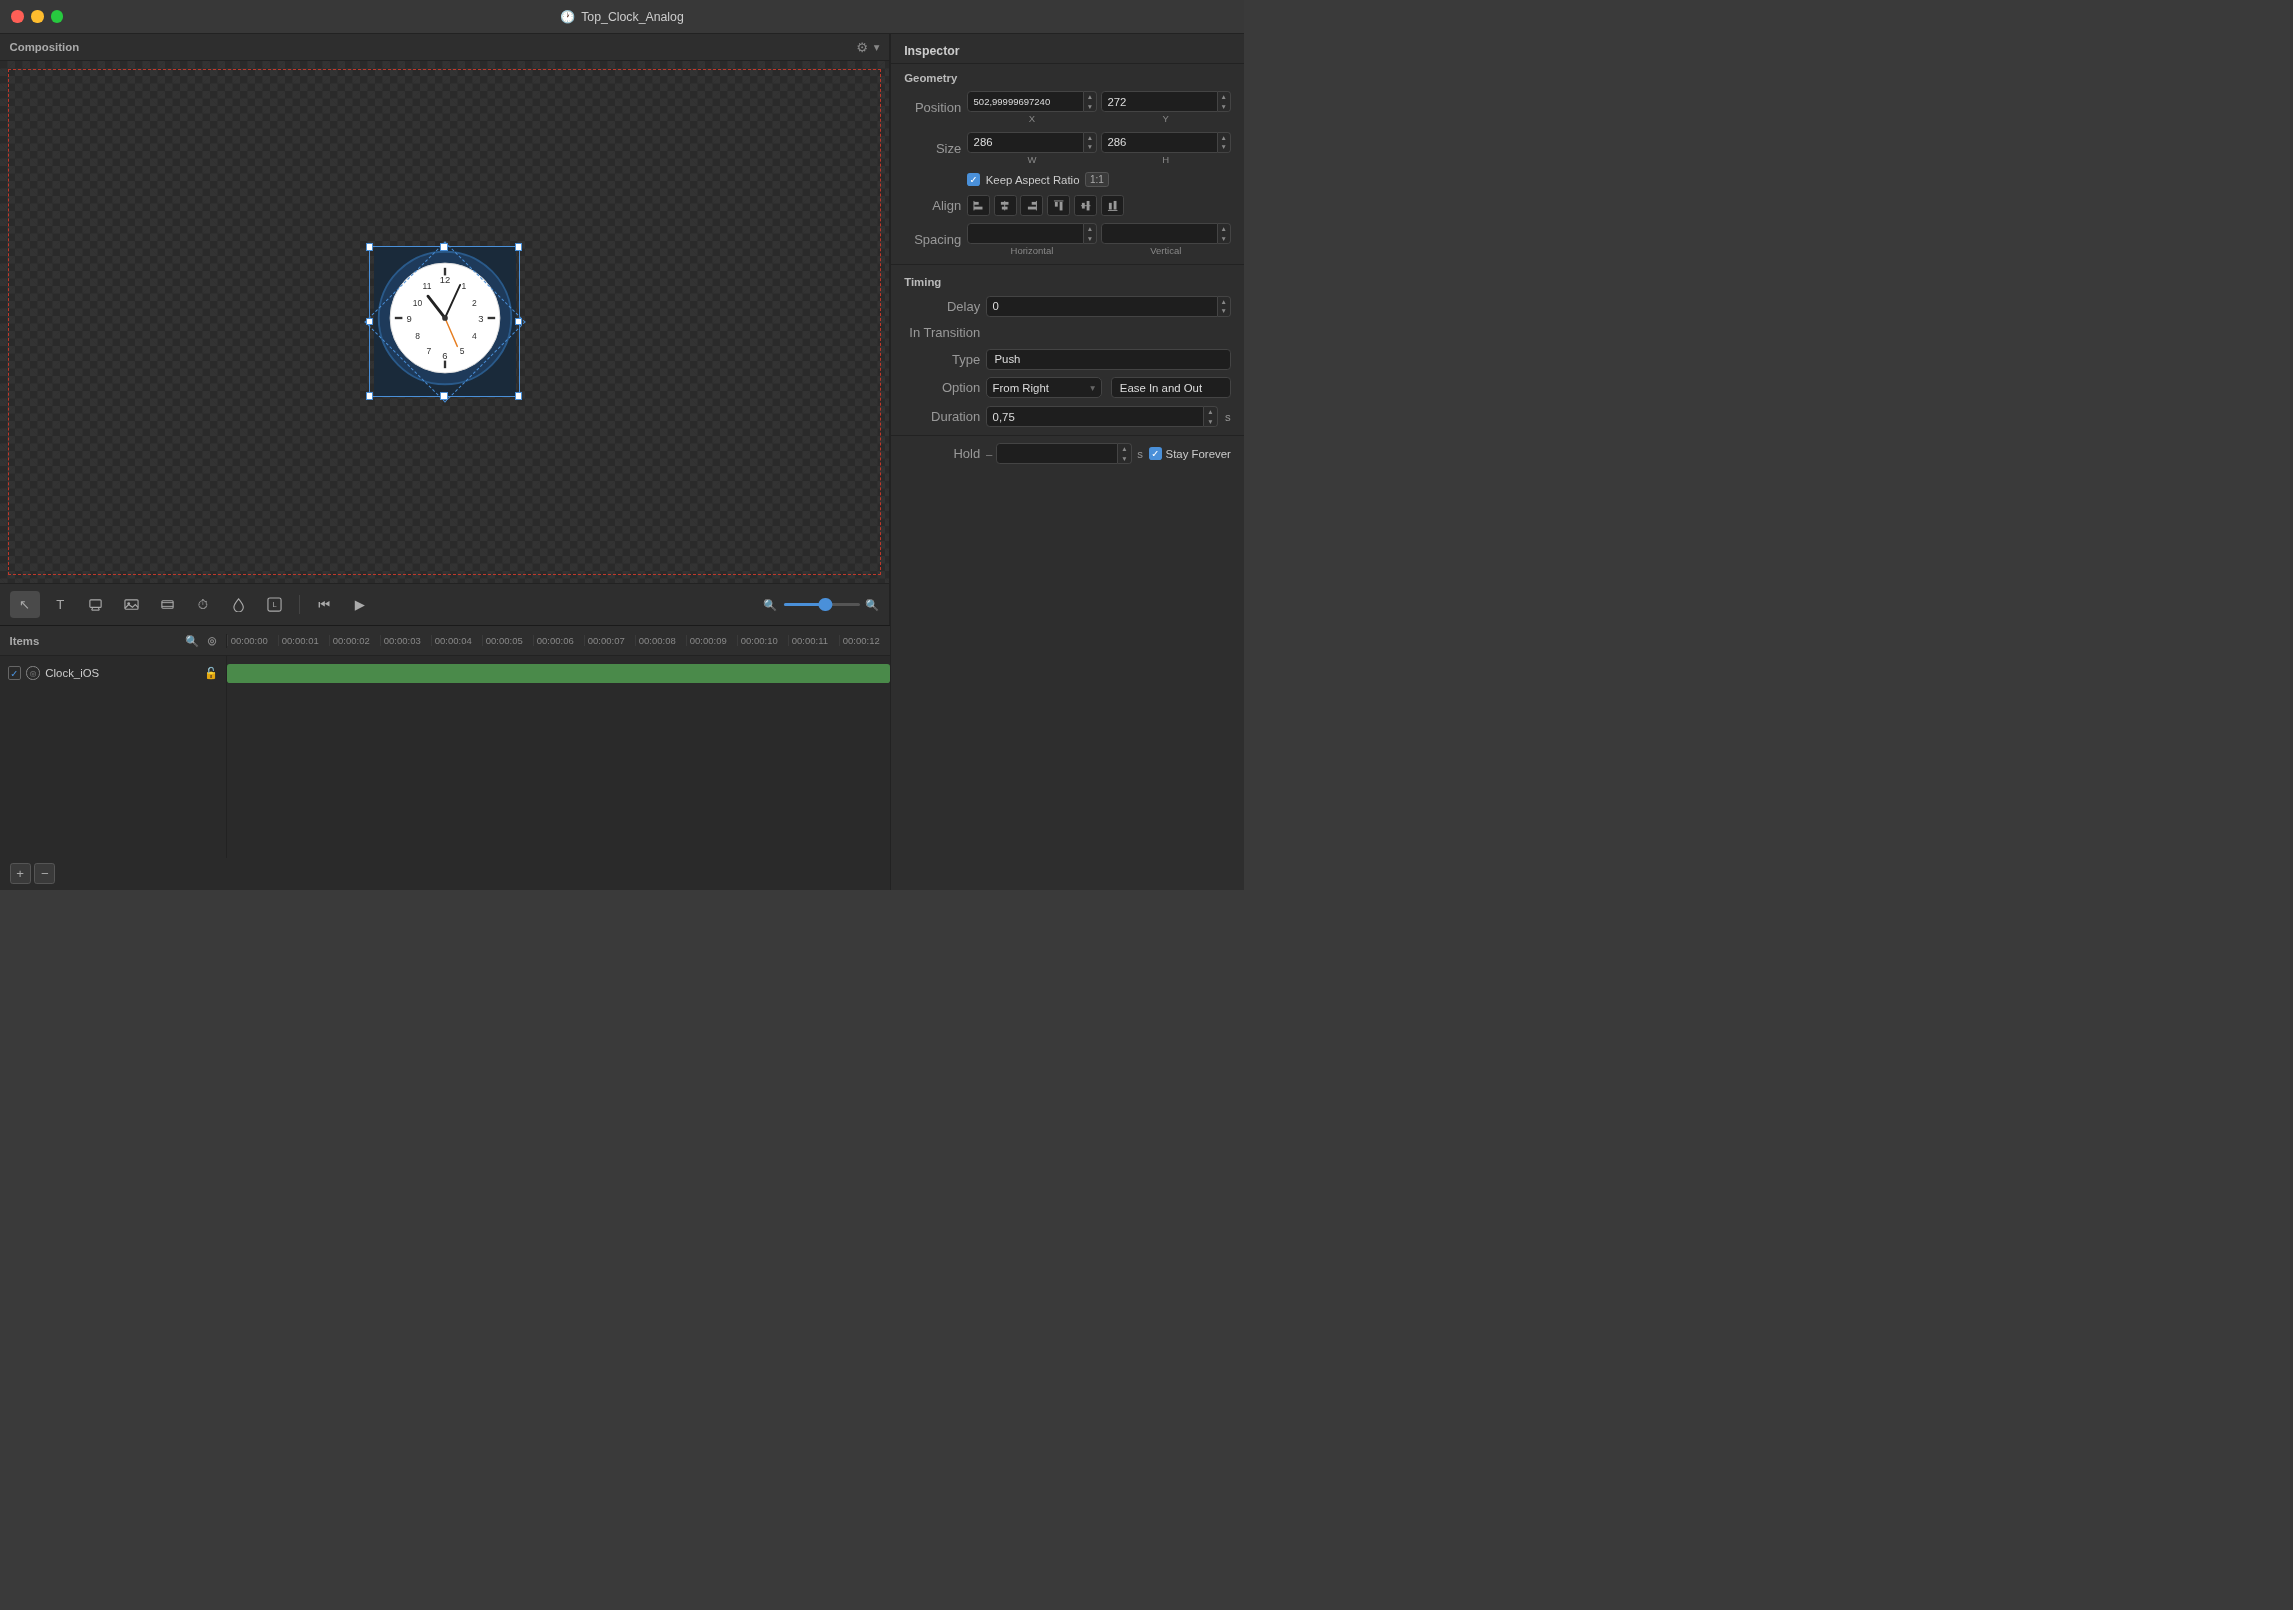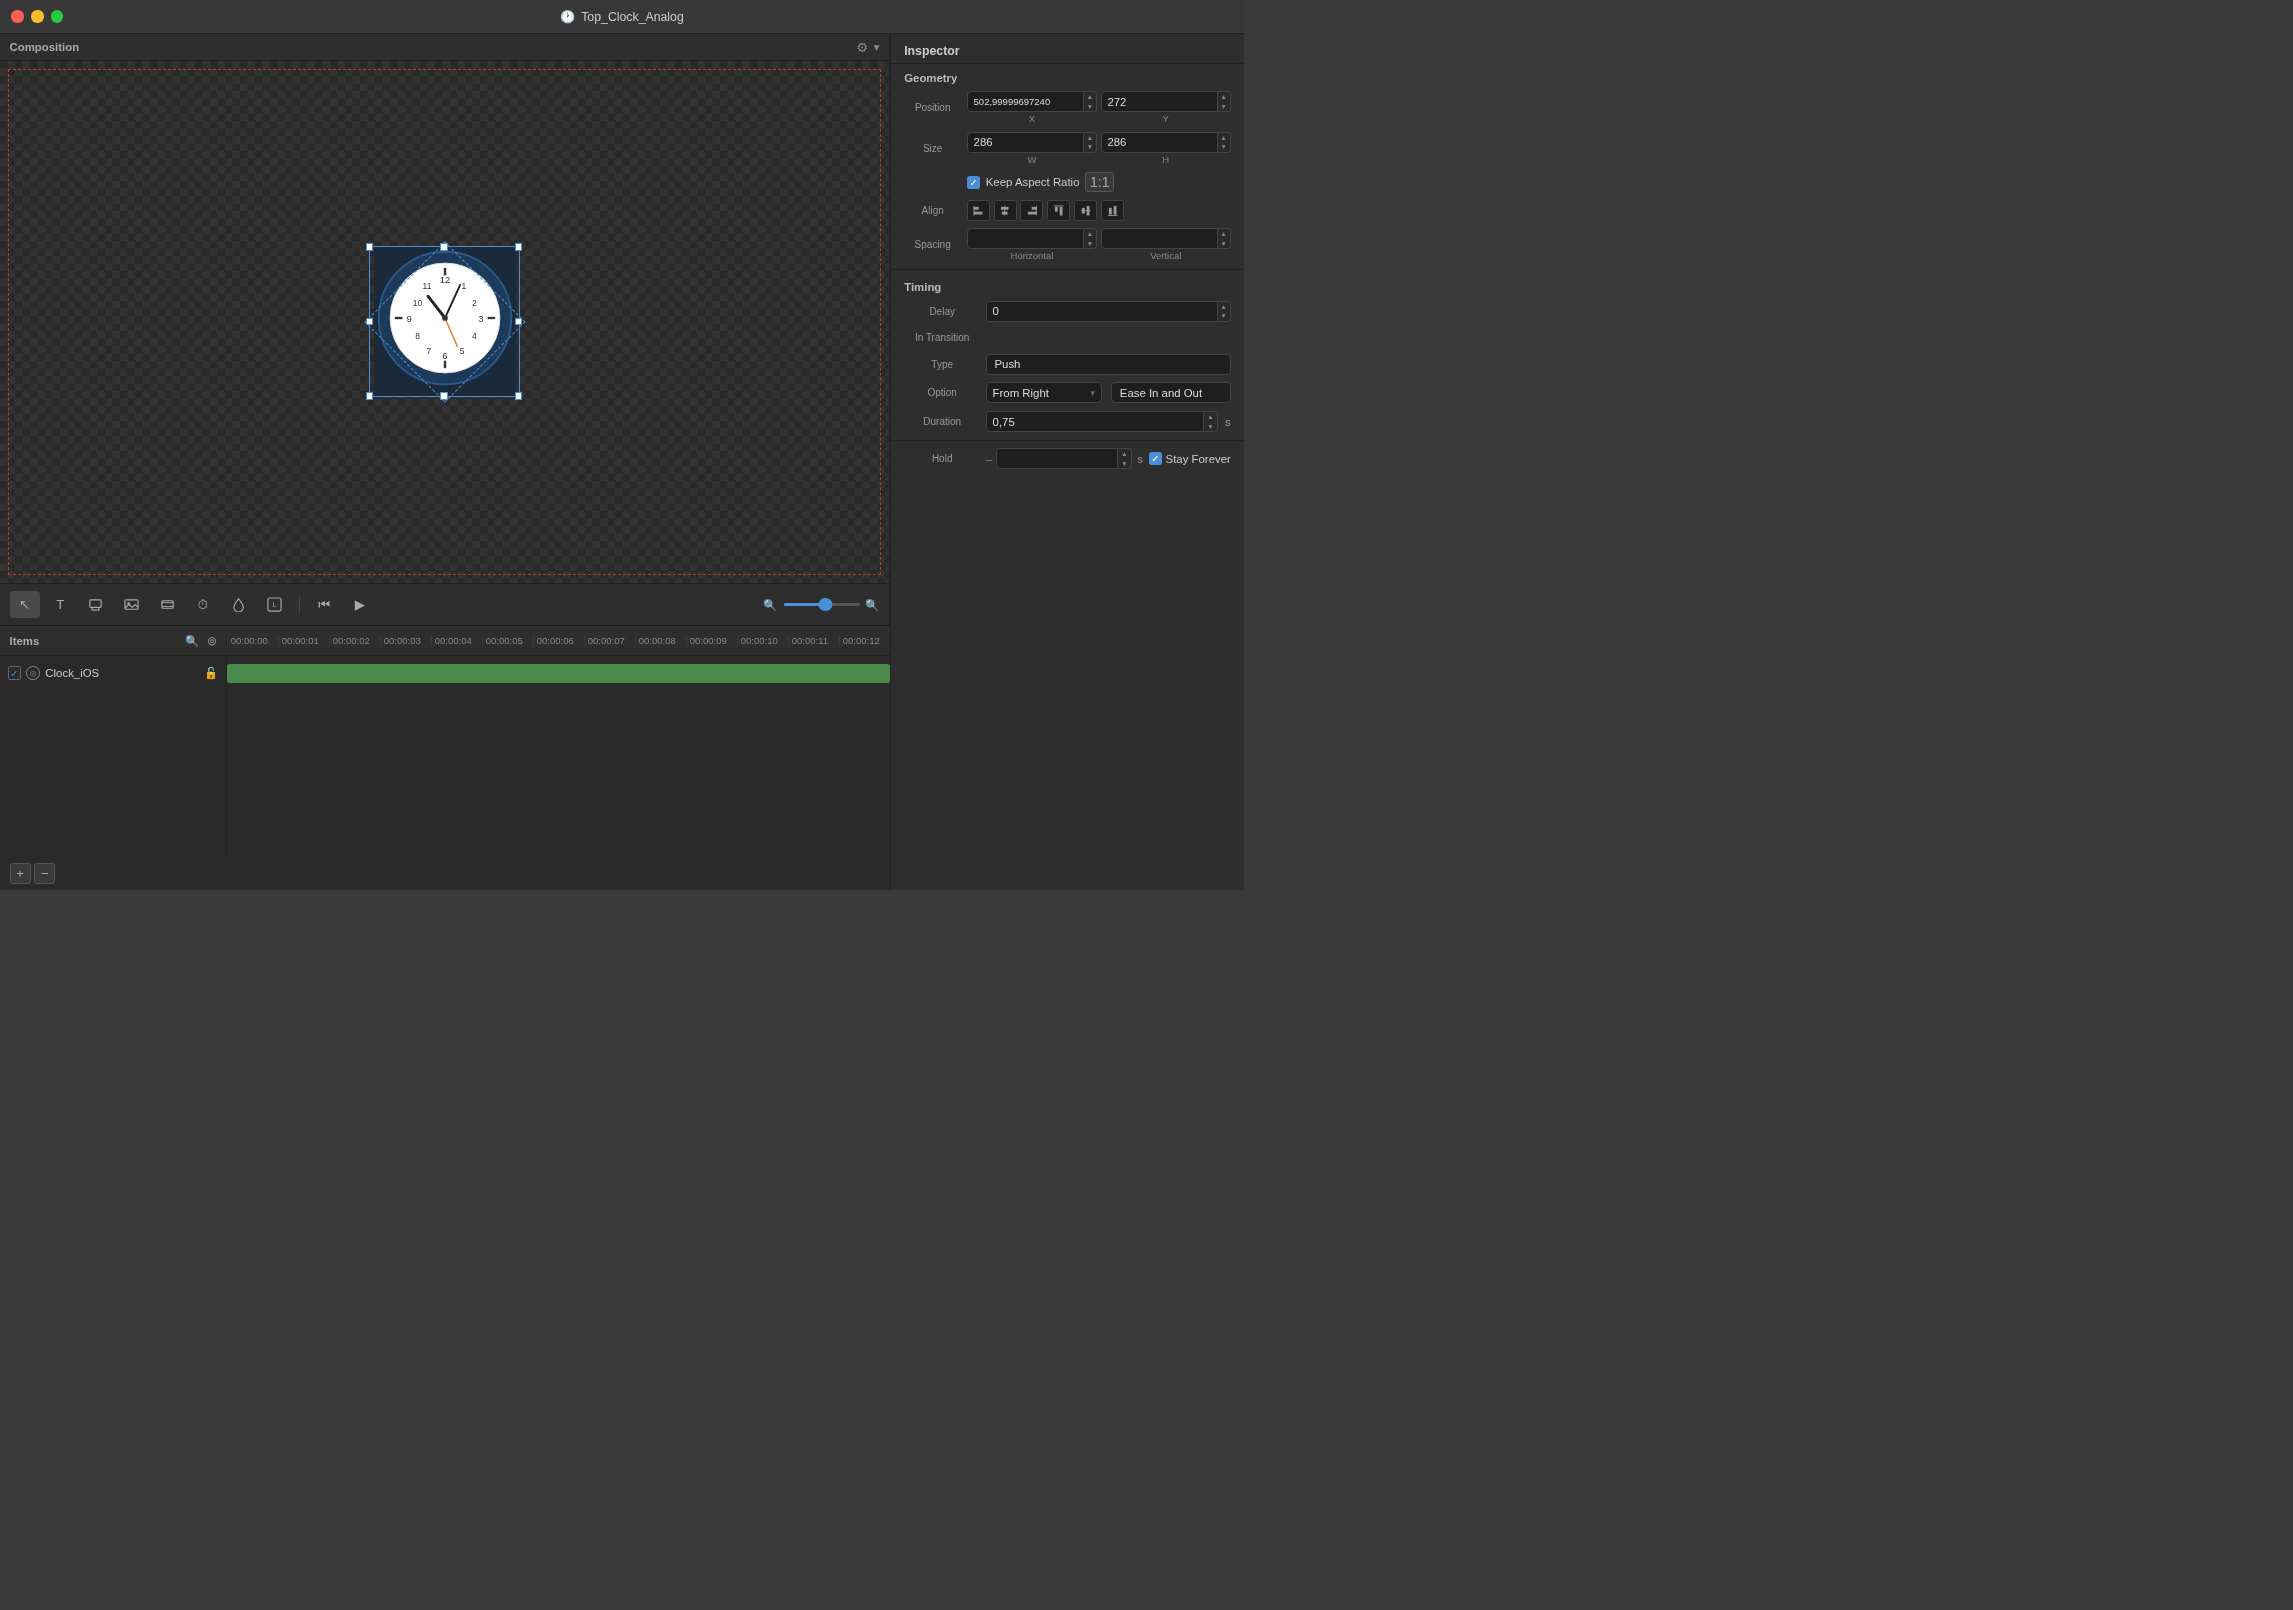--- a/index.html
+++ b/index.html
@@ -399,23 +399,23 @@
       background: #2e2e2e;
     }
     .inspector-row {
       display: flex;
       align-items: center;
       padding: 3.8px 13.2px;
       gap: 5.7px;
       min-height: 24.6px;
     }
     .inspector-label {
-      font-size: 10px;
+      font-size: 13px;
       color: #999;
-      text-align: center;
+      text-align: right;
       flex-shrink: 0;
     }
     .inspector-field-with-stepper {
       display: flex;
       align-items: center;
       flex: 1;
       gap: 0;
     }
     .field-value {
       background: #1e1e1e;
@@ -535,21 +535,21 @@
     .s-label {
       font-size: 11.4px;
       color: #999;
       margin-left: 1.9px;
     }
     .ratio-badge {
       background: #3a3a3a;
       border: 0.9px solid #555;
       border-radius: 2.8px;
       padding: 0.9px 3.8px;
-      font-size: 14px;
+      font-size: 10px;
       color: #aaa;
     }
 
     .add-remove-btns {
       display: flex;
       gap: 3.8px;
       padding: 5.7px 9.5px;
     }
     .add-remove-btn {
       width: 21px;

